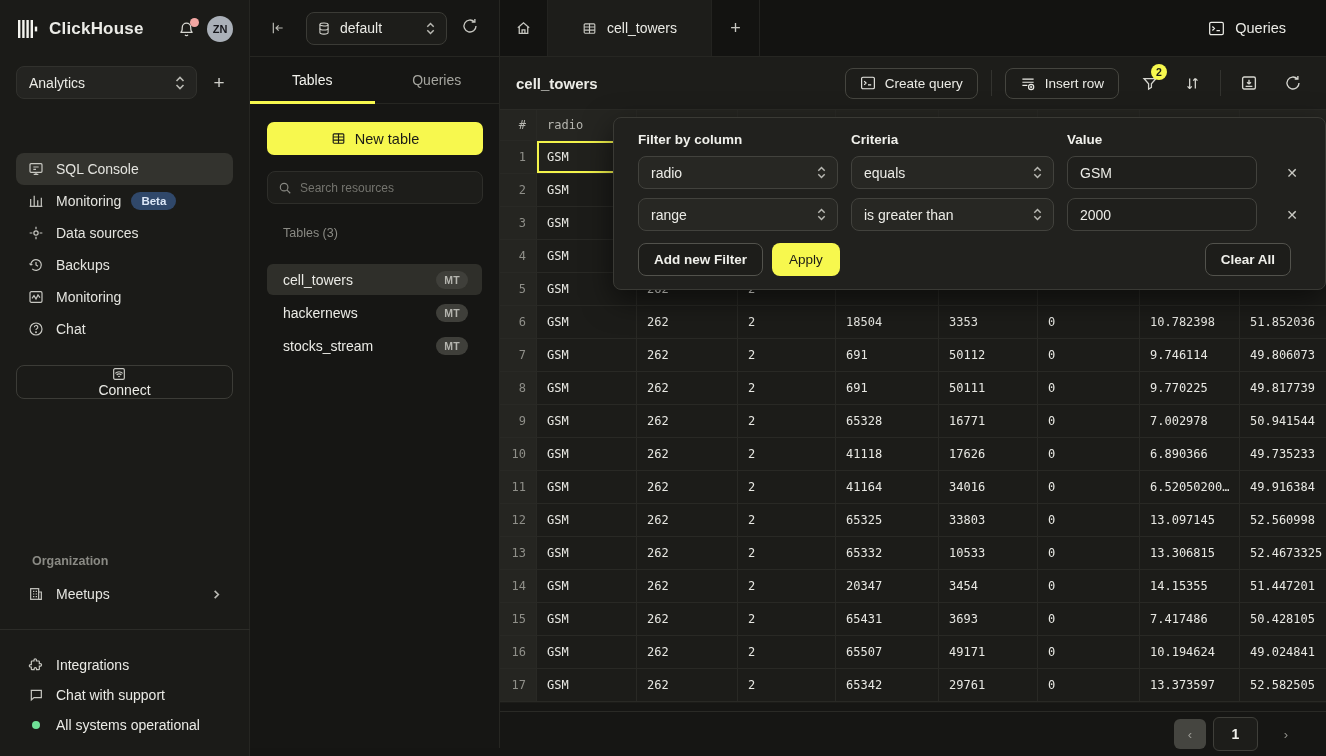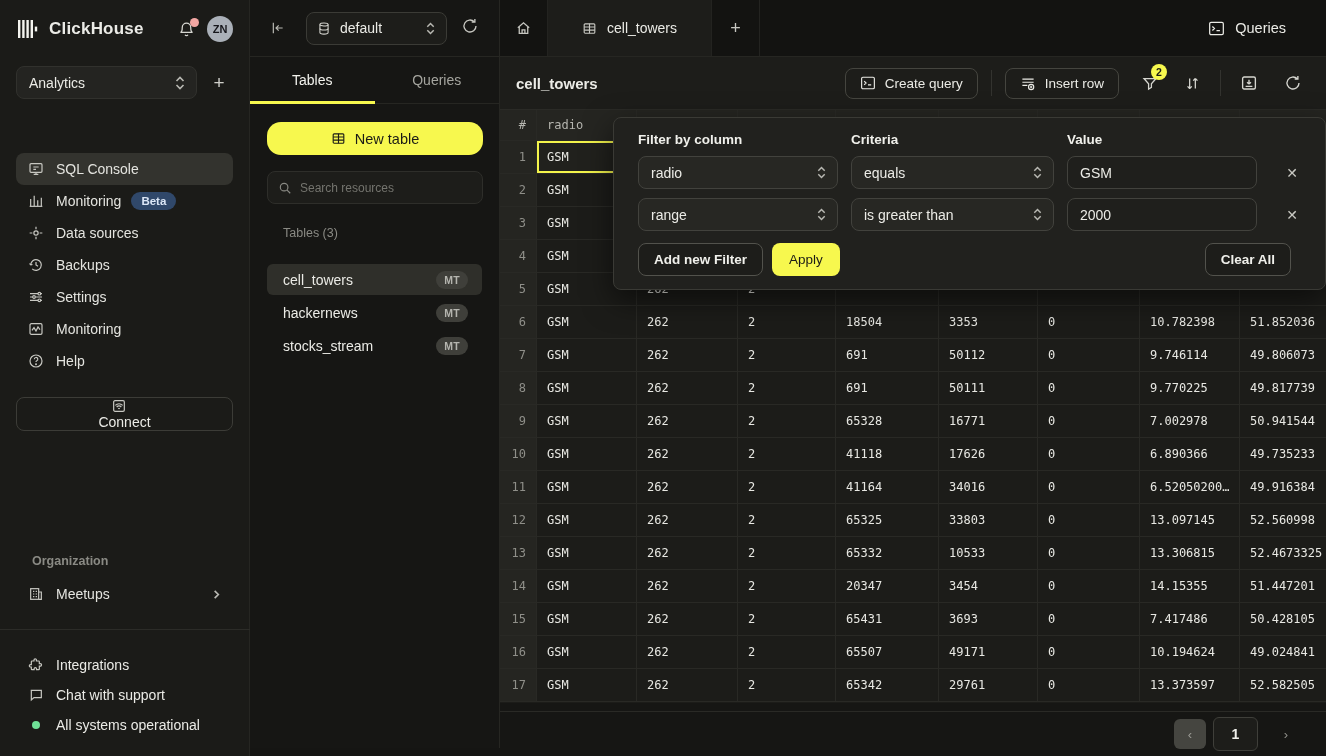--- a/index.html
+++ b/index.html
@@ -39,21 +39,21 @@
   .explorer { position:absolute; left:250px; top:0; width:250px; height:748px; background:#161614; border-right:1px solid #262622; }
   .exp-top { height:57px; display:flex; align-items:center; padding:0 16px; border-bottom:1px solid #262622; }
   .collapse-btn { width:24px; height:24px; display:flex; align-items:center; justify-content:center; color:#b9b9b3; cursor:pointer; }
   .db-select { flex:1; margin:0 14px 0 16px; height:33px; background:#1d1d1a; border:1px solid #3b3b36; border-radius:8px; display:flex; align-items:center; padding:0 10px; cursor:pointer; }
   .db-select .name { flex:1; margin-left:9px; font-size:14px; }
   .refresh-sm { width:22px; height:22px; color:#c7c7c1; cursor:pointer; }
   .exp-tabs { height:47px; display:flex; border-bottom:1px solid #262622; position:relative; }
   .exp-tab { flex:1; display:flex; align-items:center; justify-content:center; font-size:14px; color:#a5a59f; cursor:pointer; }
   .exp-tab.active { color:#f2f2ed; }
   .exp-tab-underline { position:absolute; left:0; bottom:-1px; width:125px; height:3px; background:#f7f84e; }
-  .new-table-btn { margin:18px 17px 0; height:33px; background:#f7f84e; border:none; border-radius:14px; width:216px; display:flex; align-items:center; justify-content:center; gap:9px; color:#1b1b16; font-size:14.5px; font-weight:400; cursor:pointer; font-family:"Liberation Sans",sans-serif; }
+  .new-table-btn { margin:18px 17px 0; height:33px; background:#f7f84e; border:none; border-radius:7px; width:216px; display:flex; align-items:center; justify-content:center; gap:9px; color:#1b1b16; font-size:14.5px; font-weight:400; cursor:pointer; font-family:"Liberation Sans",sans-serif; }
   .search-box { margin:16px 17px 0; height:33px; width:216px; background:#1d1d1a; border:1px solid #2e2e2a; border-radius:8px; display:flex; align-items:center; padding:0 10px; }
   .search-box input { background:transparent; border:none; outline:none; color:#e8e8e3; font-size:12px; margin-left:8px; width:160px; font-family:"Liberation Sans",sans-serif; }
   .search-box input::placeholder { color:#74746e; }
   .tables-label { margin:22px 0 24px 33px; font-size:12.5px; color:#8a8a84; }
   .table-list { padding:0 17px; }
   .table-item { height:31px; display:flex; align-items:center; padding:0 14px 0 16px; border-radius:6px; cursor:pointer; margin-bottom:2px; }
   .table-item.active { background:#2f2f2a; }
   .table-item .tname { flex:1; font-size:14px; }
   .badge-mt { background:#3f3f3a; color:#b5b5af; font-size:10.5px; font-weight:700; padding:3px 8px; border-radius:999px; letter-spacing:.3px; }
 
@@ -176,46 +176,35 @@
             <path d="M4 12a8 8 0 1 1 2.3 5.7"></path>
             <path d="M4 12 2.5 9.5M4 12l2.6-1"></path>
             <path d="M12 7.5V12l3 2"></path>
           </svg>
         </span>
       <span class="lbl">Backups</span>
     </div>
     <div class="nav-item">
       <span class="ico">
           <svg width="16" height="16" viewBox="0 0 24 24" fill="none" stroke="currentColor" stroke-width="1.8">
-            <path d="M3 7h12M19 7h2M3 12h4M11 12h10M3 17h12M19 17h2"></path>
-            <circle cx="17" cy="7" r="2"></circle>
-            <circle cx="9" cy="12" r="2"></circle>
-            <circle cx="17" cy="17" r="2"></circle>
-          </svg>
-        </span>
-      <span class="lbl">Settings</span>
-    </div>
-    <div class="nav-item">
-      <span class="ico">
-          <svg width="16" height="16" viewBox="0 0 24 24" fill="none" stroke="currentColor" stroke-width="1.8">
             <rect x="3" y="4" width="18" height="16" rx="2"></rect>
             <path d="M6 14l3-4 3 5 3-6 3 4"></path>
           </svg>
         </span>
       <span class="lbl">Monitoring</span>
     </div>
     <div class="nav-item">
       <span class="ico">
           <svg width="16" height="16" viewBox="0 0 24 24" fill="none" stroke="currentColor" stroke-width="1.8">
             <circle cx="12" cy="12" r="9"></circle>
             <path d="M9.5 9.3a2.6 2.6 0 1 1 3.6 2.4c-.8.35-1.1.8-1.1 1.8"></path>
             <circle cx="12" cy="16.8" r="0.6" fill="currentColor"></circle>
           </svg>
         </span>
-      <span class="lbl">Help</span>
+      <span class="lbl">Chat</span>
     </div>
   </nav>
 
   <div class="connect-btn">
     <span class="ico">
         <svg width="16" height="16" viewBox="0 0 24 24" fill="none" stroke="currentColor" stroke-width="1.8">
           <rect x="4" y="4" width="16" height="16" rx="2"></rect>
           <path d="M8.5 13.5a5 5 0 0 1 7 0M10.8 16a2 2 0 0 1 2.4 0"></path>
           <path d="M6.5 11a8 8 0 0 1 11 0"></path>
         </svg>

